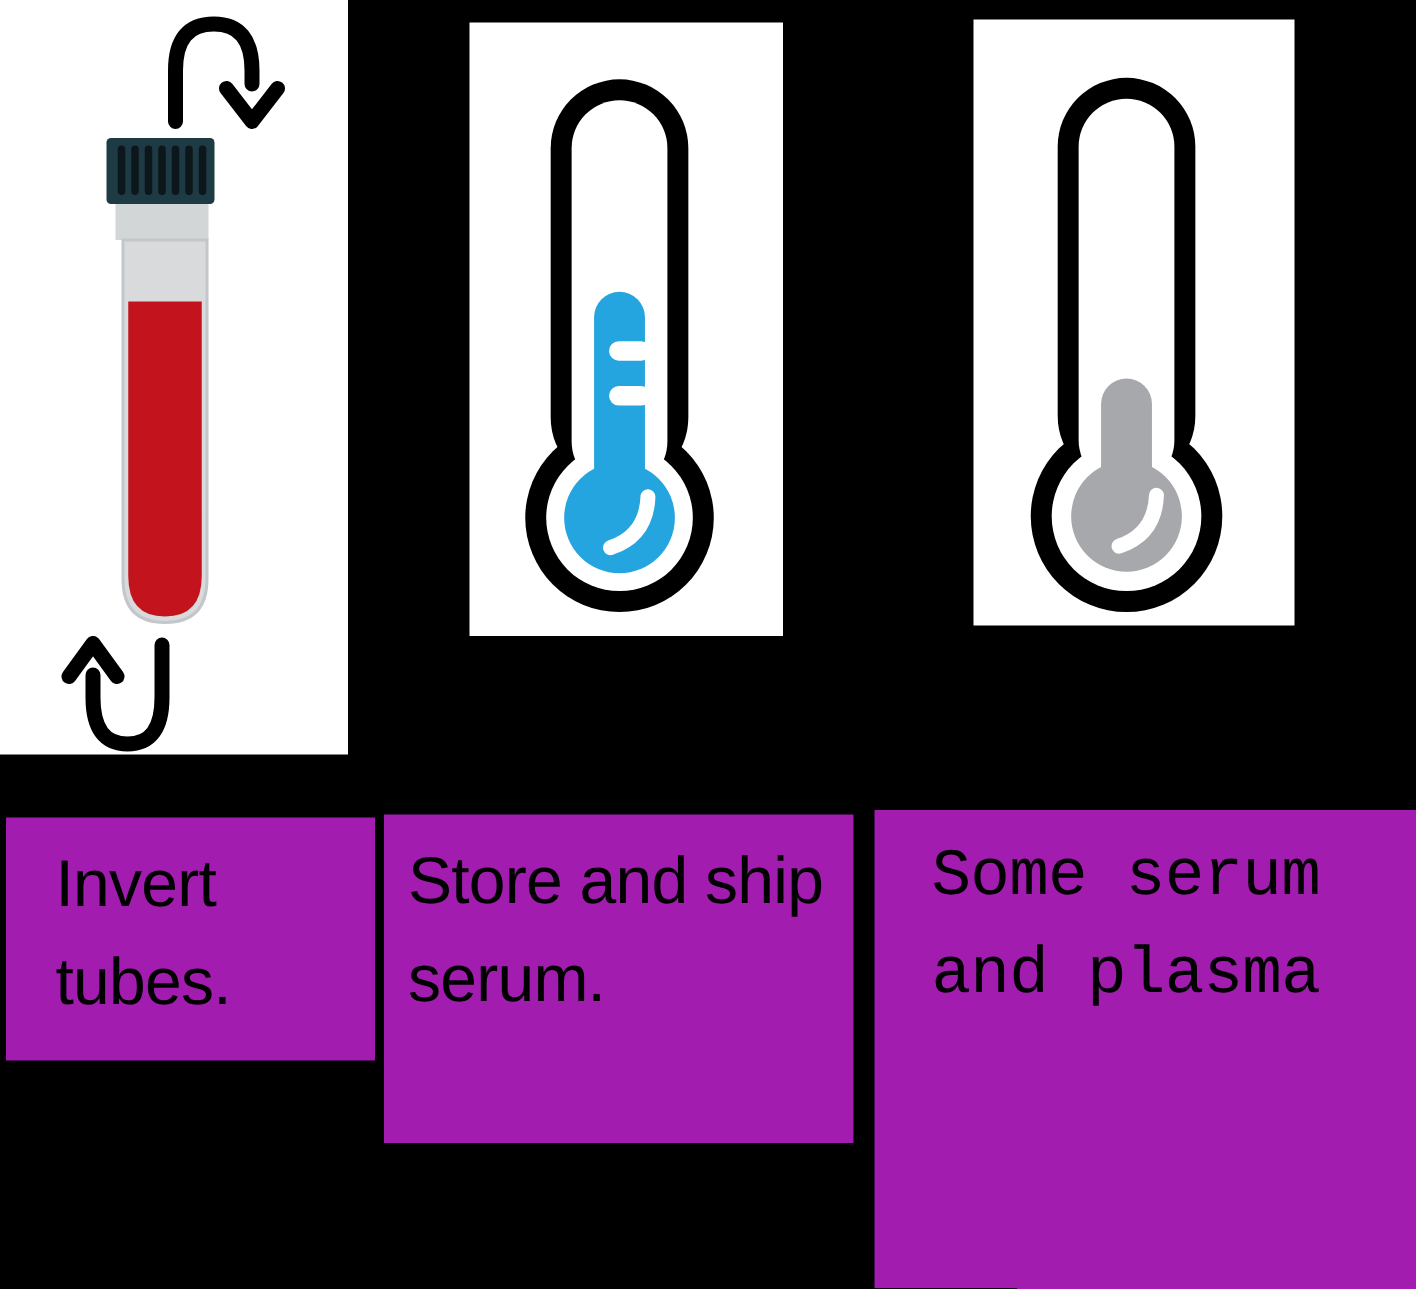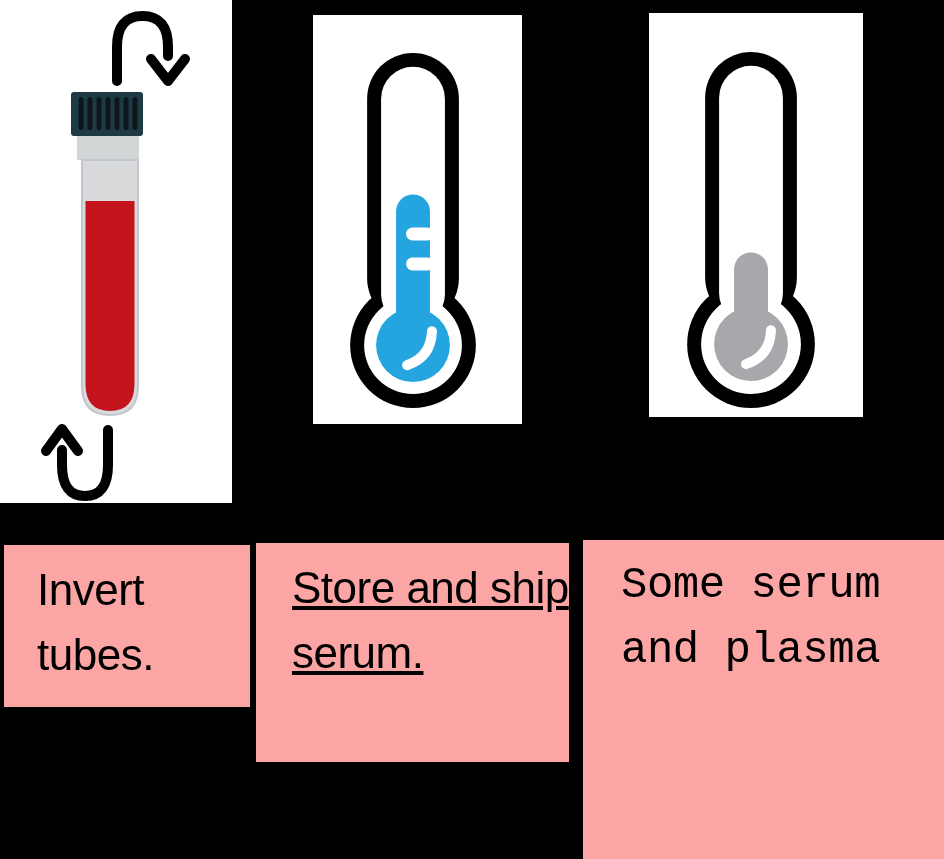--- a/index.html
+++ b/index.html
@@ -9,37 +9,37 @@
     overflow:hidden;
     font-family:"Liberation Sans", sans-serif;
   }
   .panel{
     position:absolute;
     background:#fff;
   }
   .icon-panel svg{display:block;width:100%;height:100%;}
   .caption{
     position:absolute;
-    background:#fca5a5;
+    background:#a21caf;
     color:#000;
     box-sizing:border-box;
   }
   .caption .line{
     white-space:nowrap;
     font-size:44px;
     line-height:65px;
     font-weight:400;
     letter-spacing:-0.5px;
   }
   
   #icon-invert  {left:0;    top:0;   width:232px;height:503px;}
   #icon-cold    {left:313px;top:15px;width:209px;height:409px;}
   #icon-frozen  {left:649px;top:13px;width:214px;height:404px;}
   #cap-invert   {left:4px;  top:545px;width:246px;height:162px;padding:12px 0 0 33px;}
-  #cap-cold     {left:256px;top:543px;width:313px;height:219px;padding:12px 0 0 36px;text-decoration:underline;}
+  #cap-cold     {left:256px;top:543px;width:313px;height:219px;padding:12px 0 0 16px;}
   #cap-frozen   {left:583px;top:540px;width:361px;height:319px;padding:13px 0 0 38px;}
 </style>
 </head>
 <body>
 
 <div class="canvas" style="background: rgb(0, 0, 0);">
 
   <div id="icon-invert" class="panel icon-panel" style="background: rgb(255, 255, 255);">
     <svg viewBox="0 0 232 503" xmlns="http://www.w3.org/2000/svg" aria-label="blood-tube-invert-icon">
 

